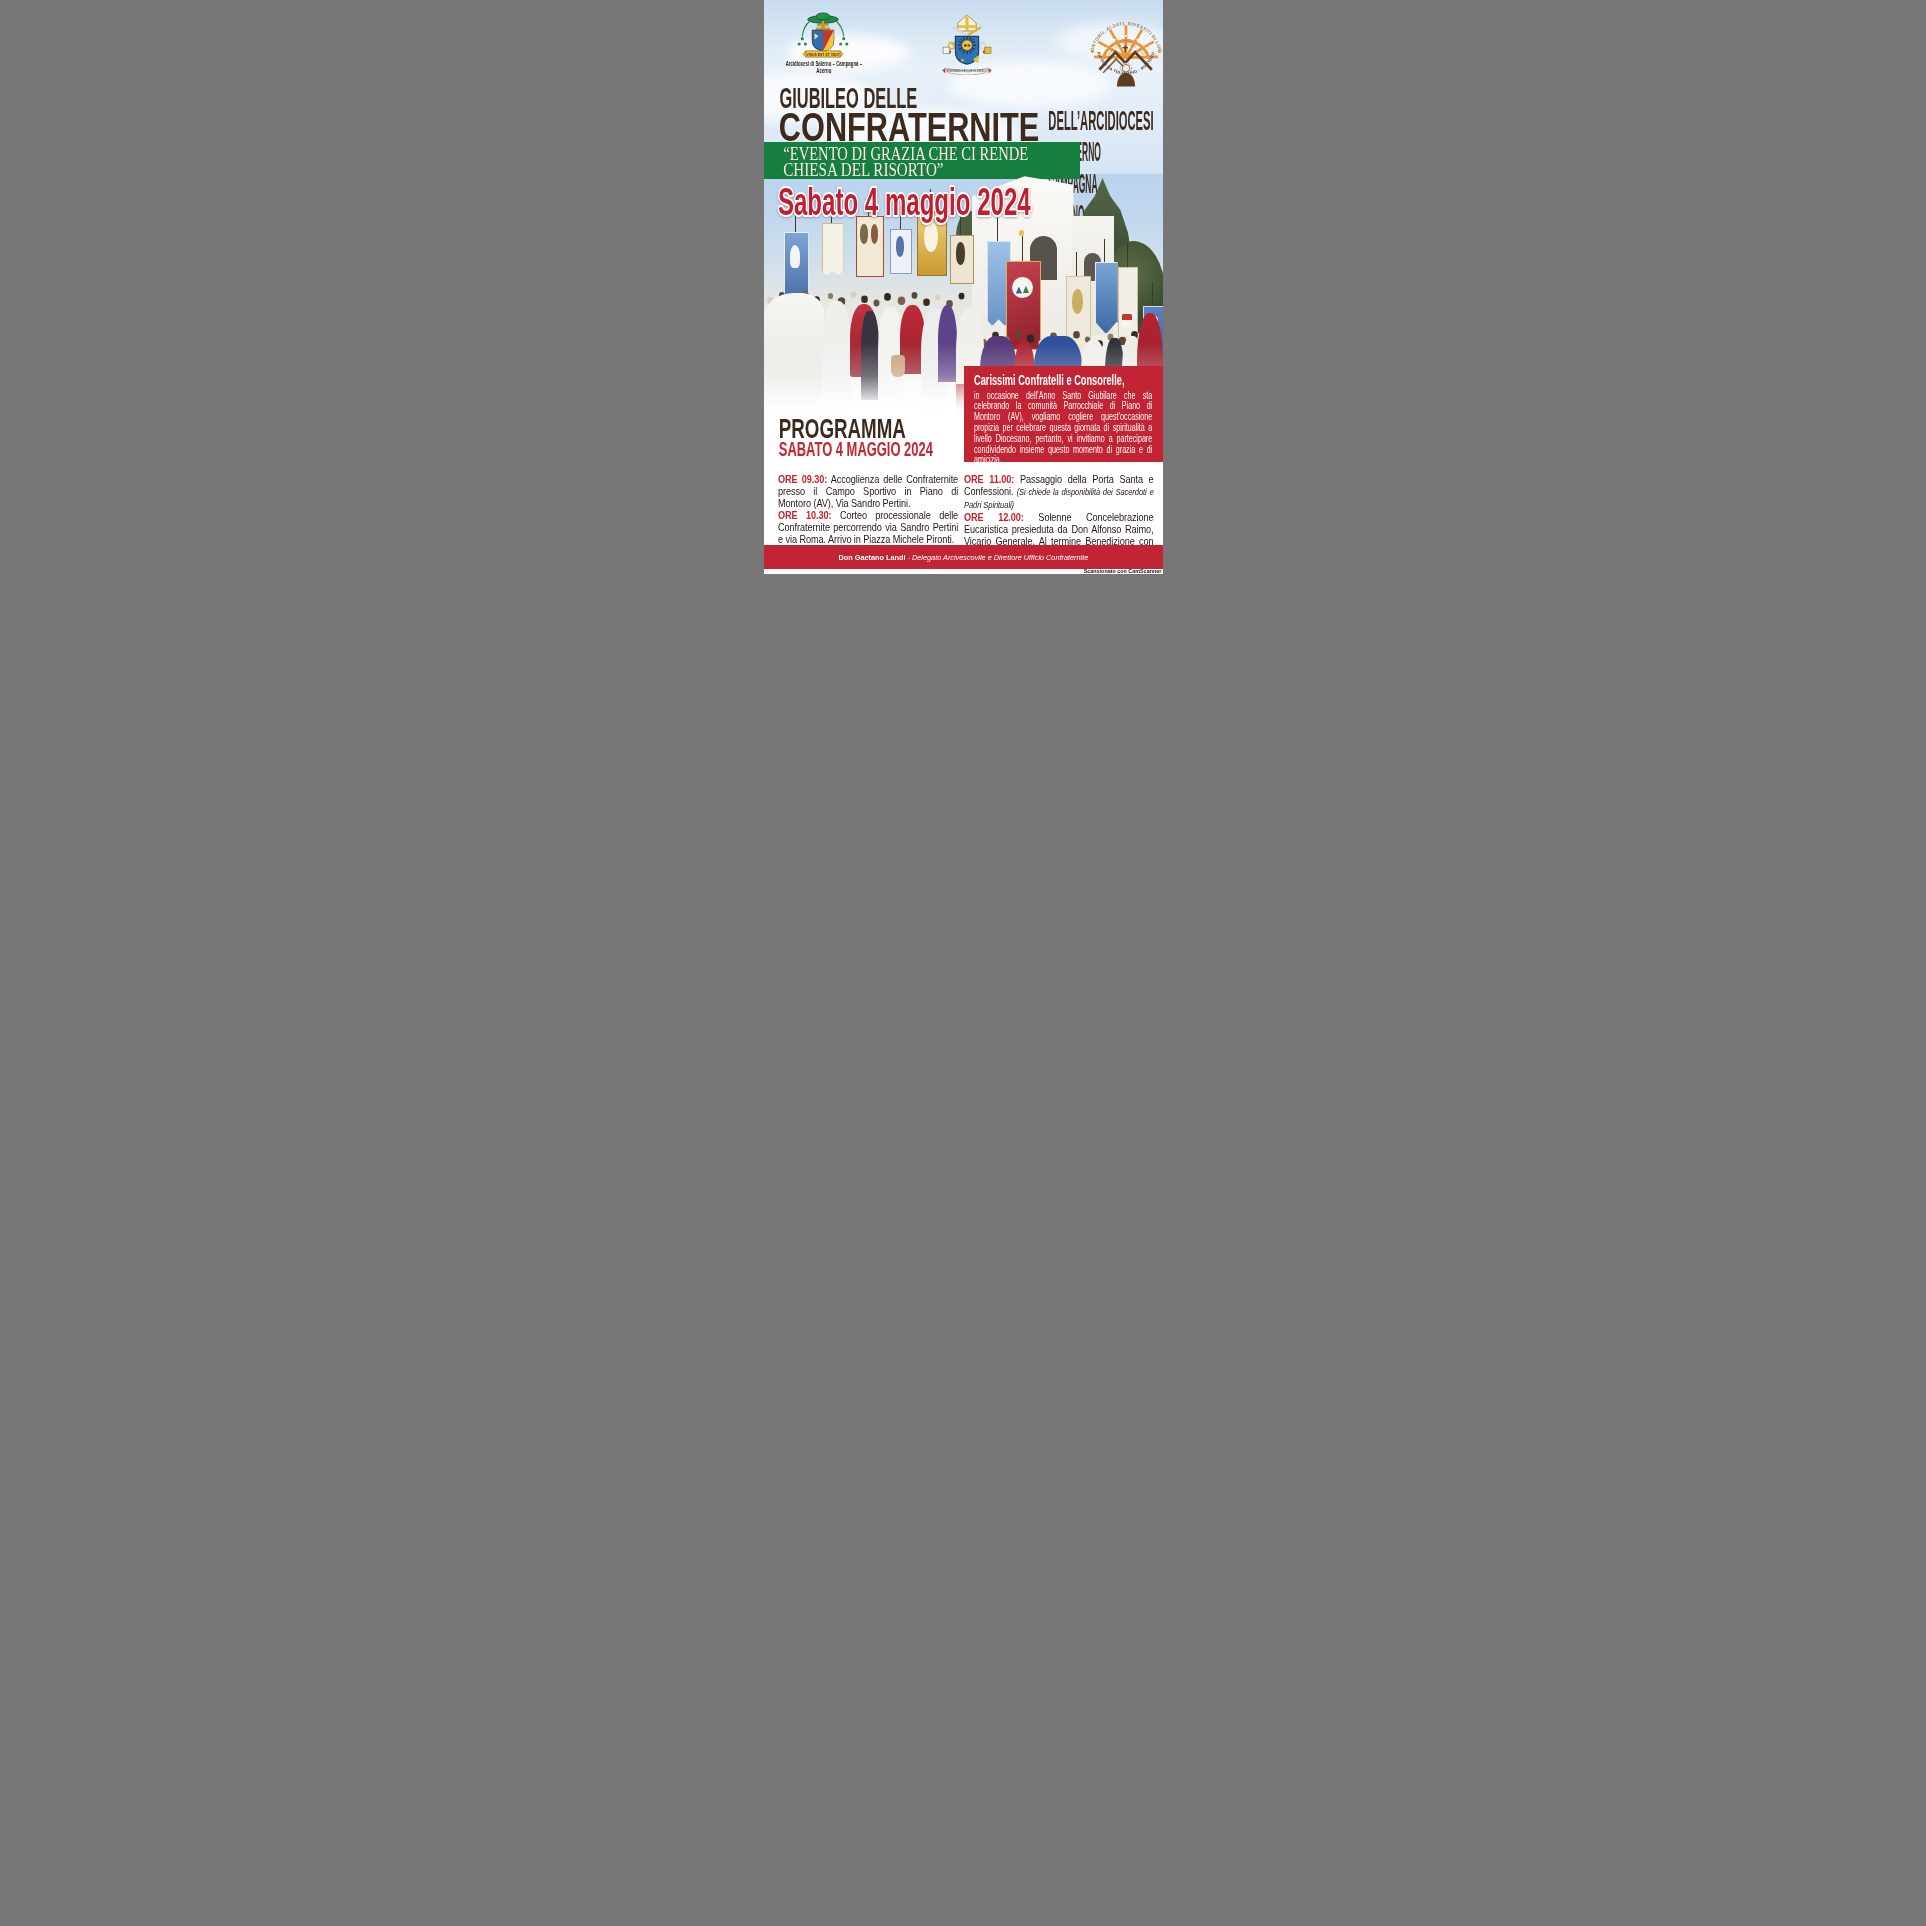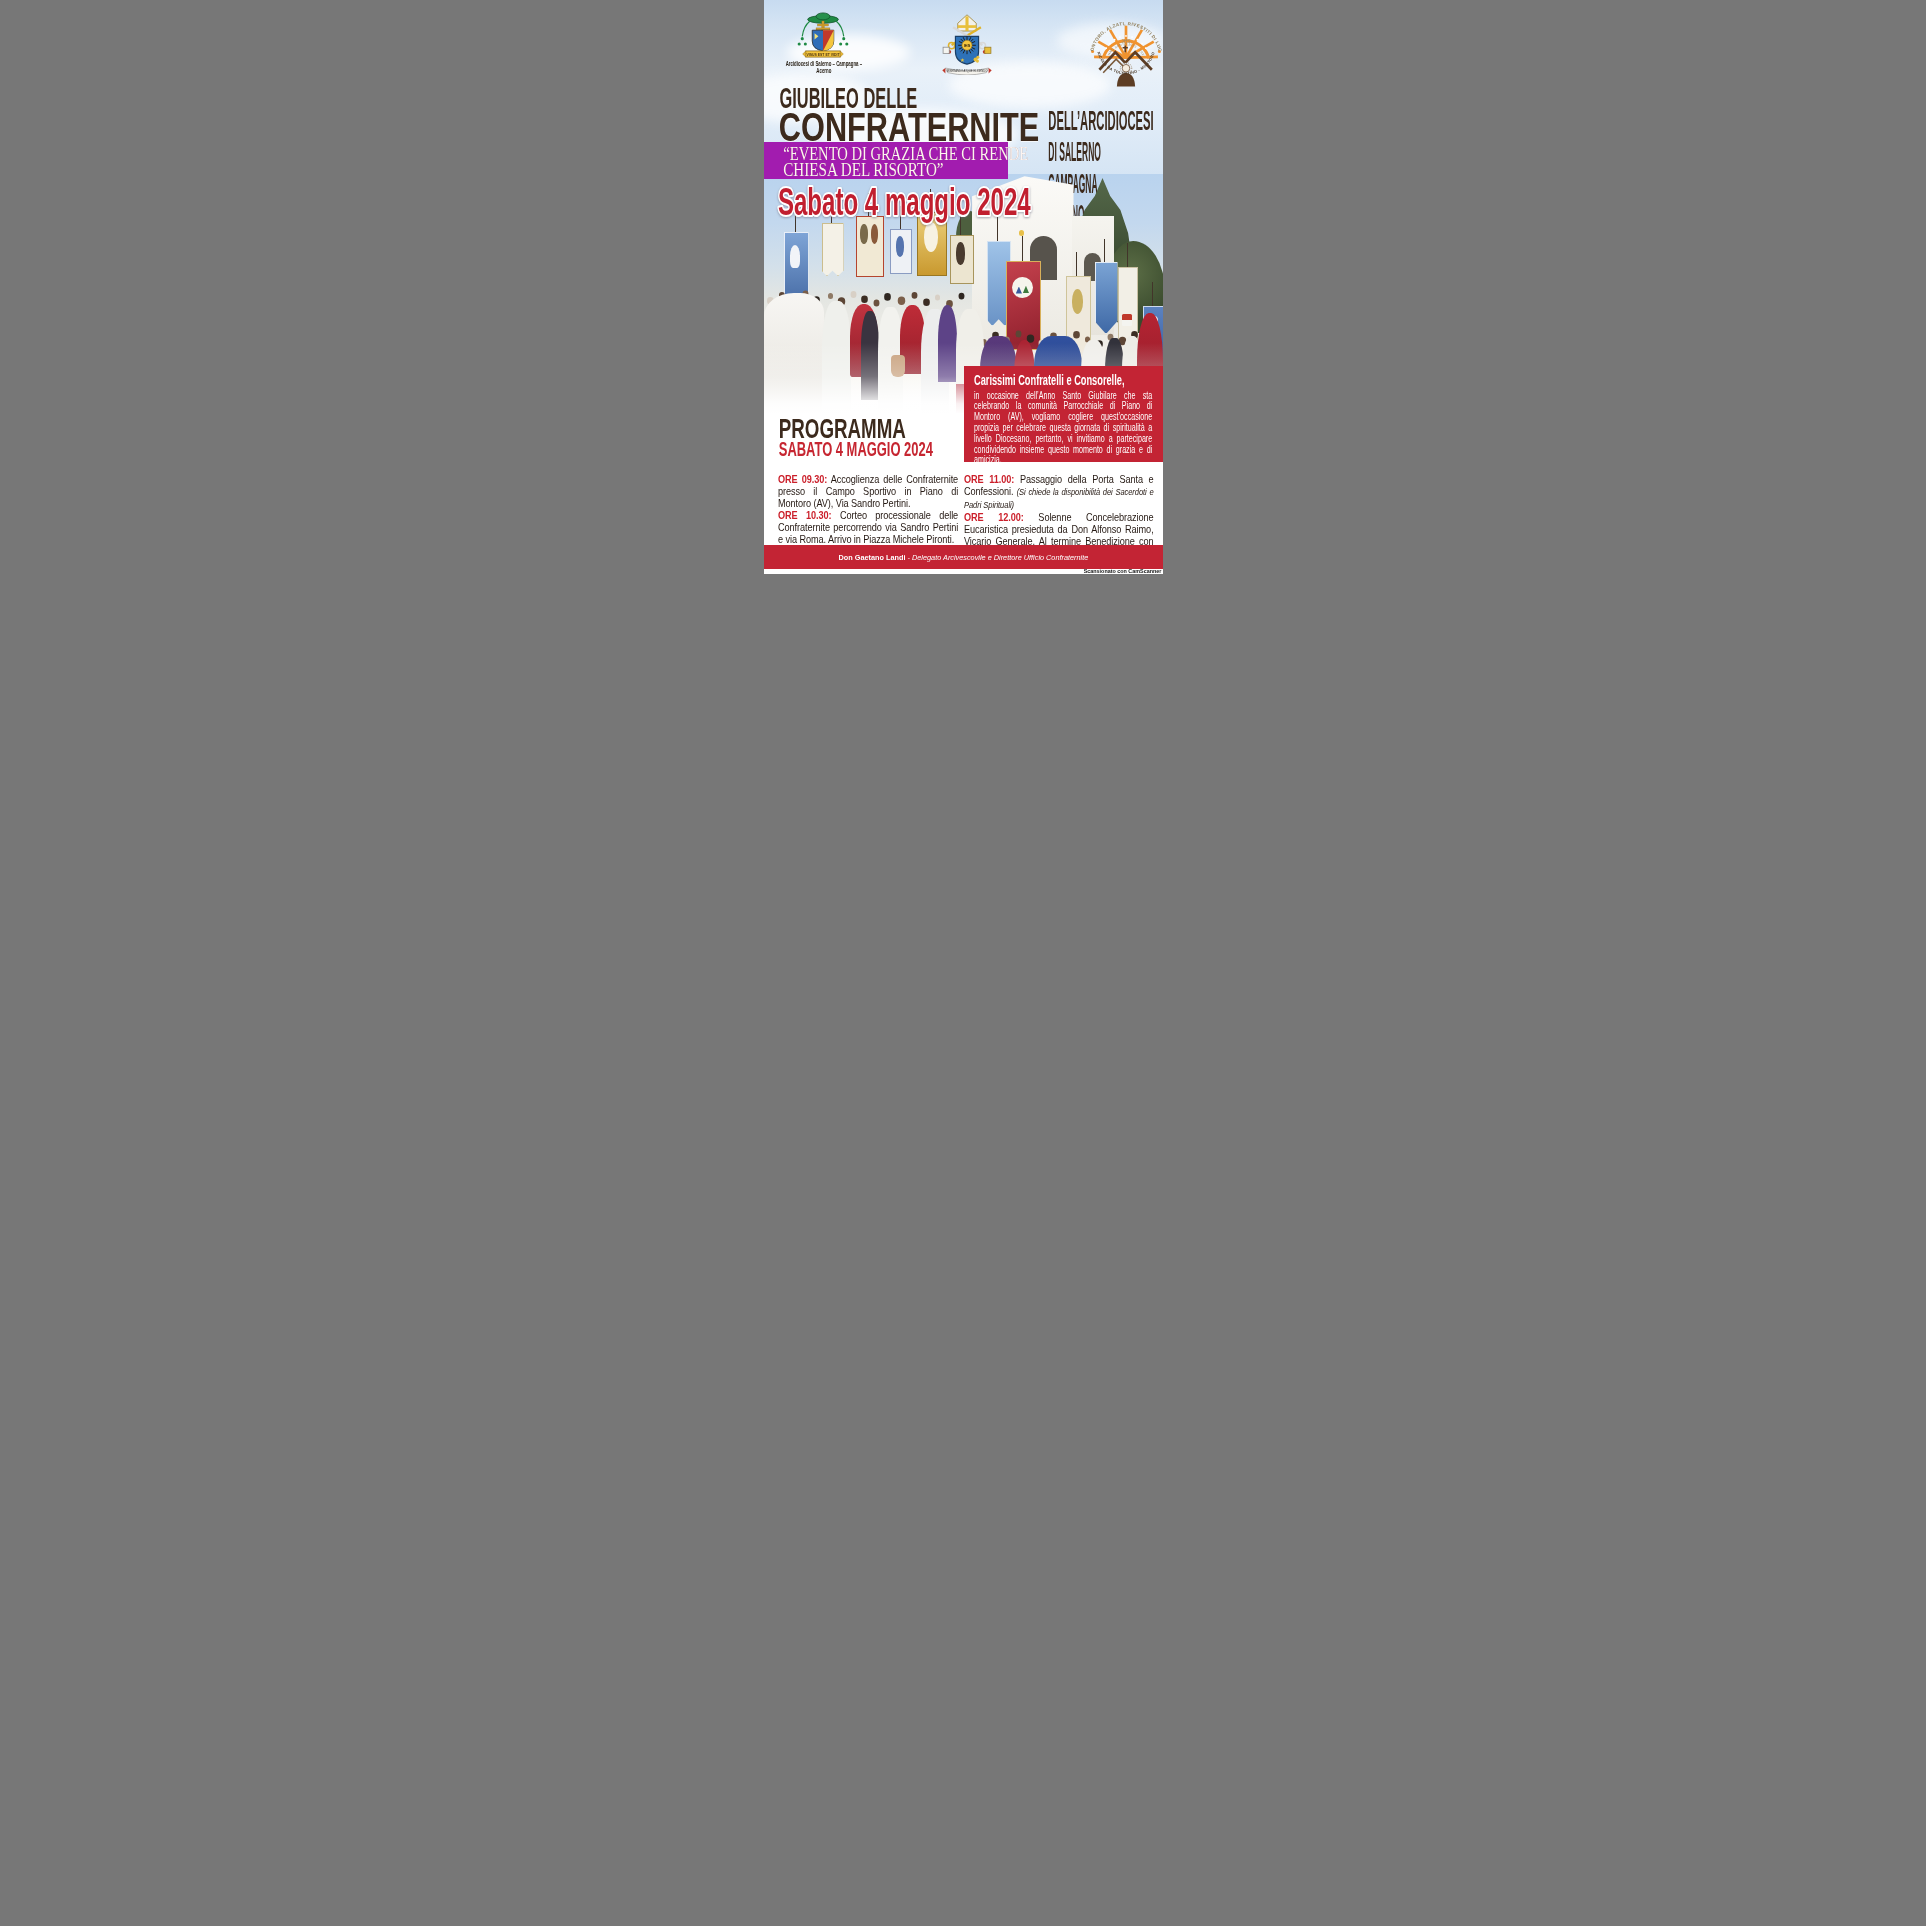--- a/index.html
+++ b/index.html
@@ -12,21 +12,21 @@
   .photo{position:absolute;left:0;top:174px;width:399px;height:243px;overflow:hidden;
          background:linear-gradient(180deg,#b9d3ee 0%,#c3d8ee 20%,#d3e0ea 38%,#e4e6e2 52%,#efede7 68%,#f7f5f0 84%,#ffffff 100%);}
   .ph{position:absolute;}
   .fade{position:absolute;left:0;top:169px;width:100%;height:74px;z-index:6;
         background:linear-gradient(180deg,rgba(255,255,255,0) 0%,rgba(255,255,255,.3) 45%,rgba(255,255,255,.93) 82%,#fff 96%);}
   
   .abs{position:absolute;}
   svg text{font-family:"Liberation Sans",sans-serif;}
   .serif text{font-family:"Liberation Serif",serif;}
   .titleShadow{filter:drop-shadow(0.8px 1.2px 0 rgba(252,252,252,.75));}
-  .quoteBanner{position:absolute;left:0;top:142px;width:244px;height:37px;background:#a21caf;}
+  .quoteBanner{position:absolute;left:0;top:142px;width:316px;height:37px;background:#15803d;}
   .quoteBanner svg{filter:drop-shadow(0.4px 0.8px 0 rgba(70,20,20,.4));}
   .dateShadow{filter:drop-shadow(0 1.5px 1.2px rgba(100,100,120,.55));}
   .msgbox{position:absolute;left:200px;top:366px;width:199px;height:96px;background:#c32434;z-index:7;}
   .msginner{position:absolute;left:10.8px;top:5.8px;width:270px;transform:scaleX(.66);transform-origin:0 0;color:#fff;}
   .msgtitle{font-size:14px;font-weight:bold;margin:0 0 1.9px 0;letter-spacing:0;}
   .msgbody{font-size:10.8px;line-height:10.8px;margin:0;text-align:justify;font-weight:500;}
   .progcol{position:absolute;top:473px;transform:scaleX(.79);transform-origin:0 0;color:#241812;z-index:8;}
   .progcol p{margin:0 0 0 0;font-size:11.6px;line-height:12px;text-align:justify;font-weight:500;letter-spacing:-0.1px;}
   .ore{color:#cb1f2a;font-weight:bold;}
   .pnote{font-style:italic;font-size:9.6px;}

